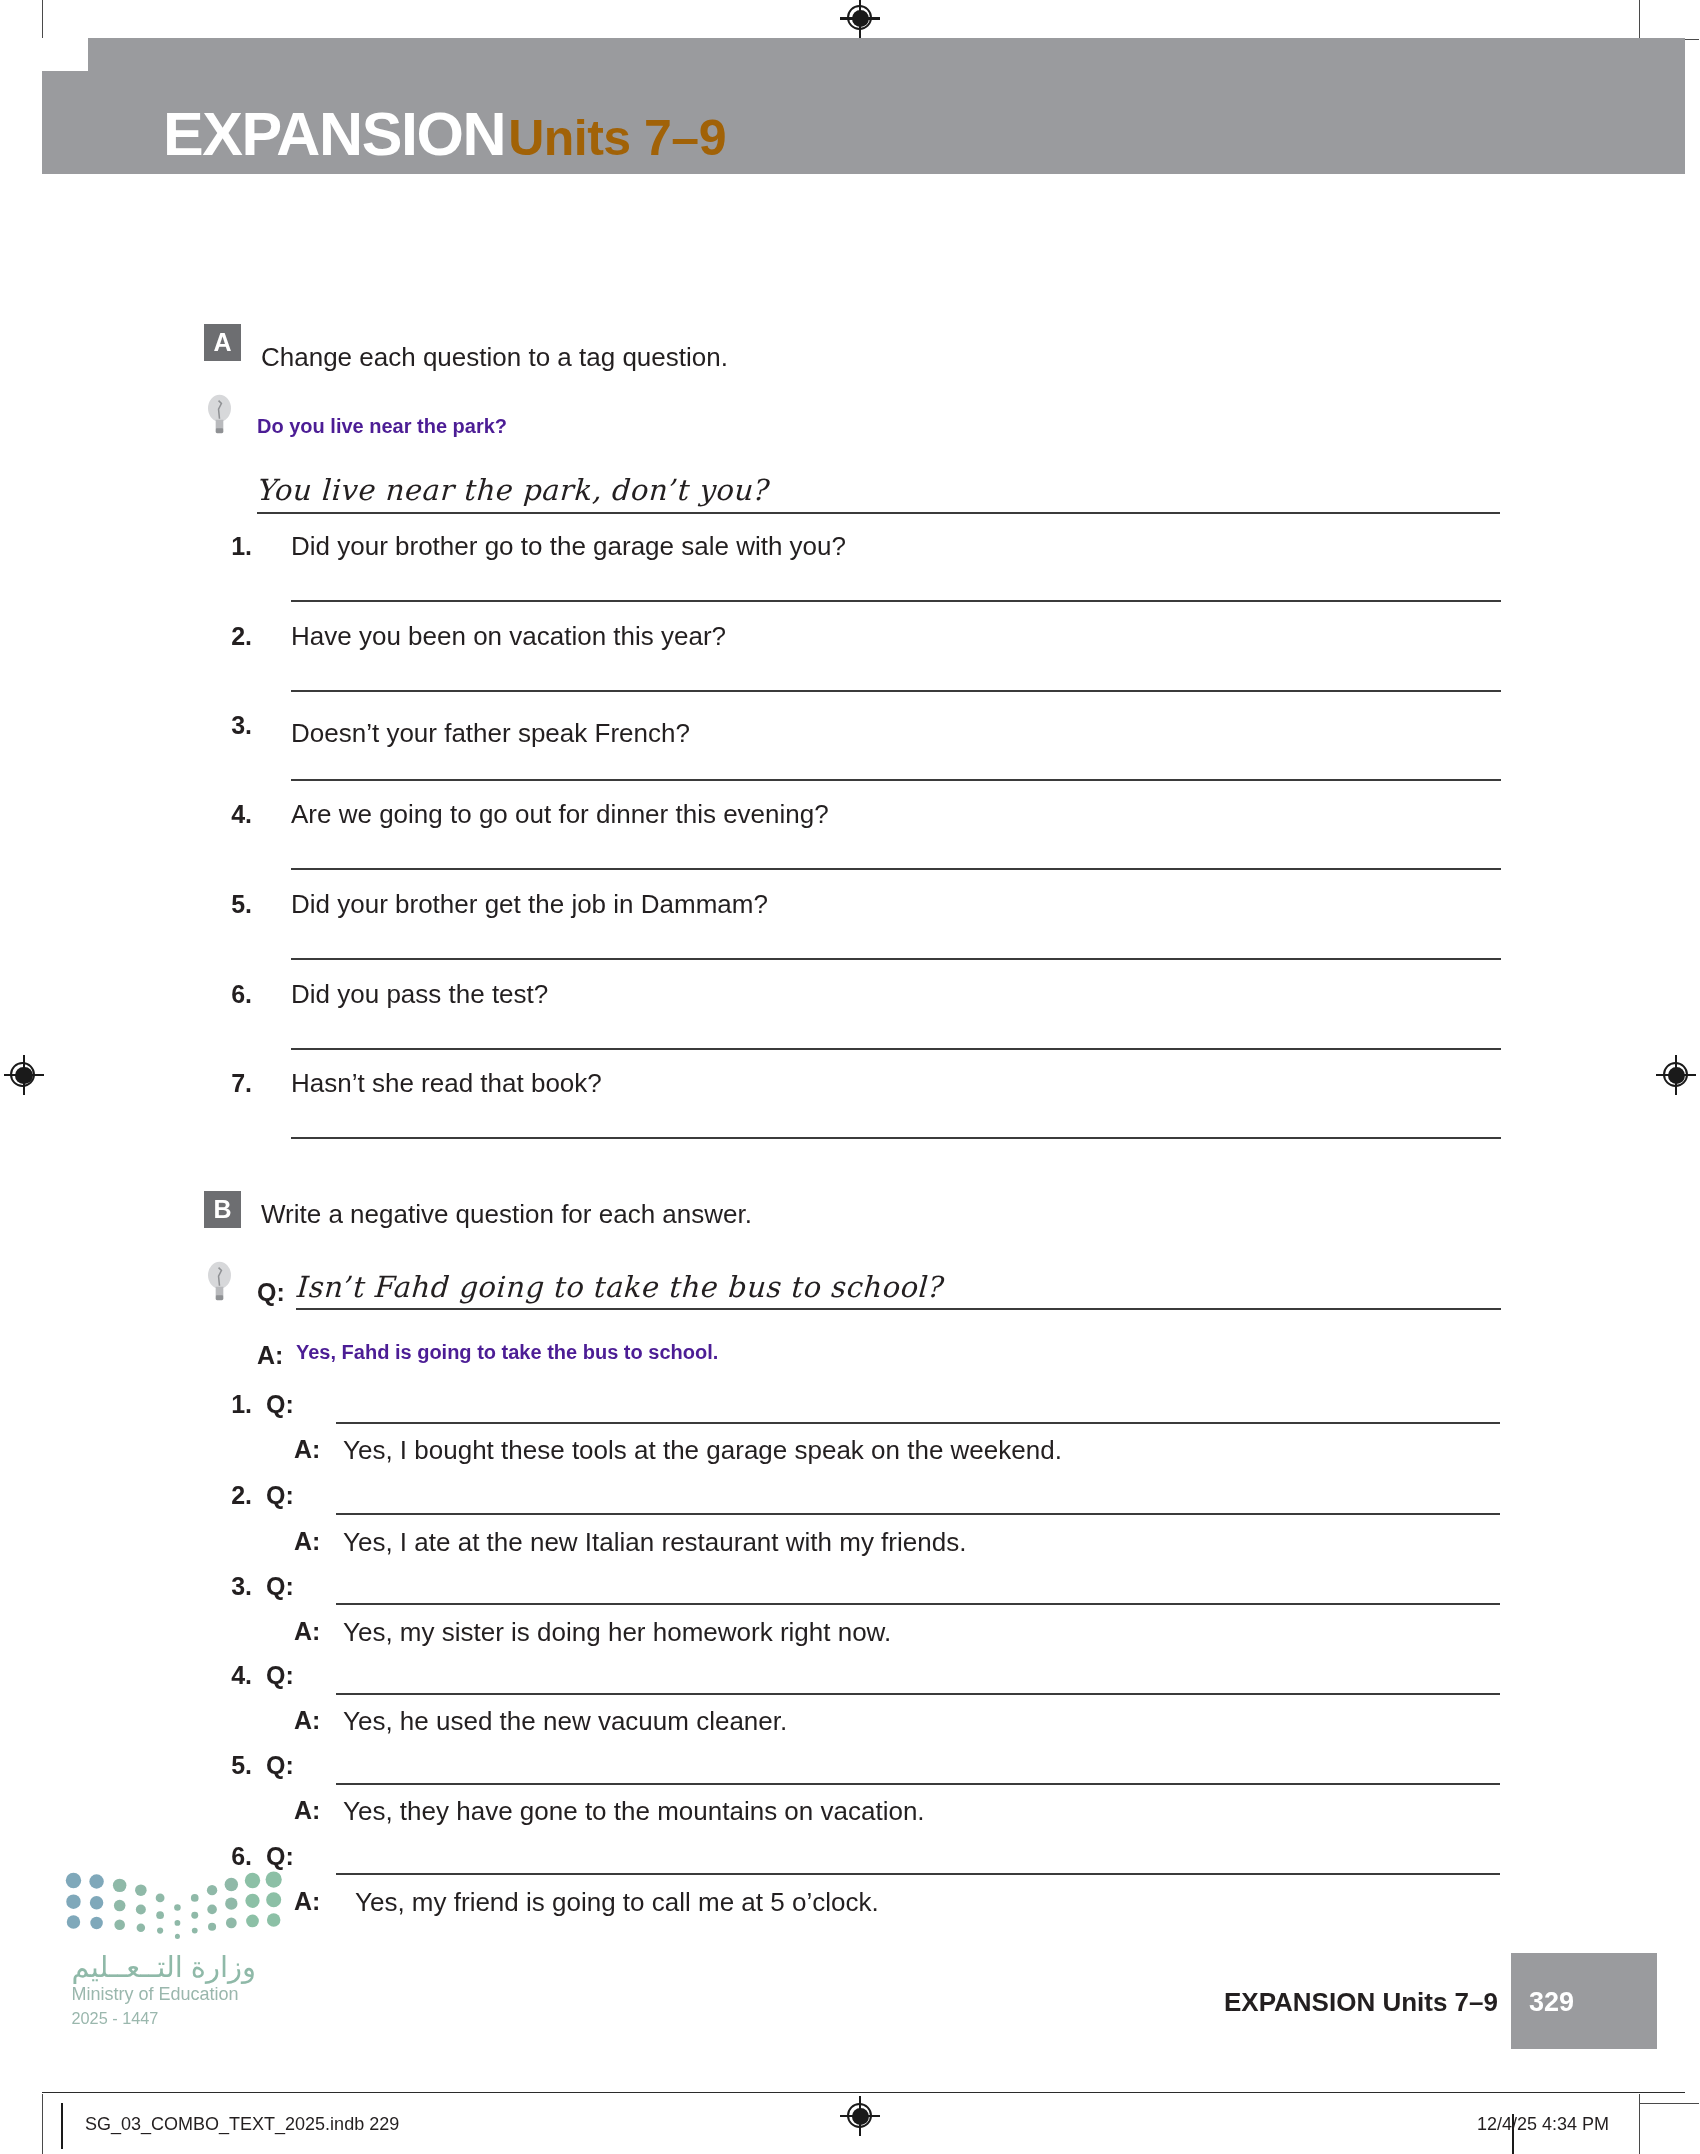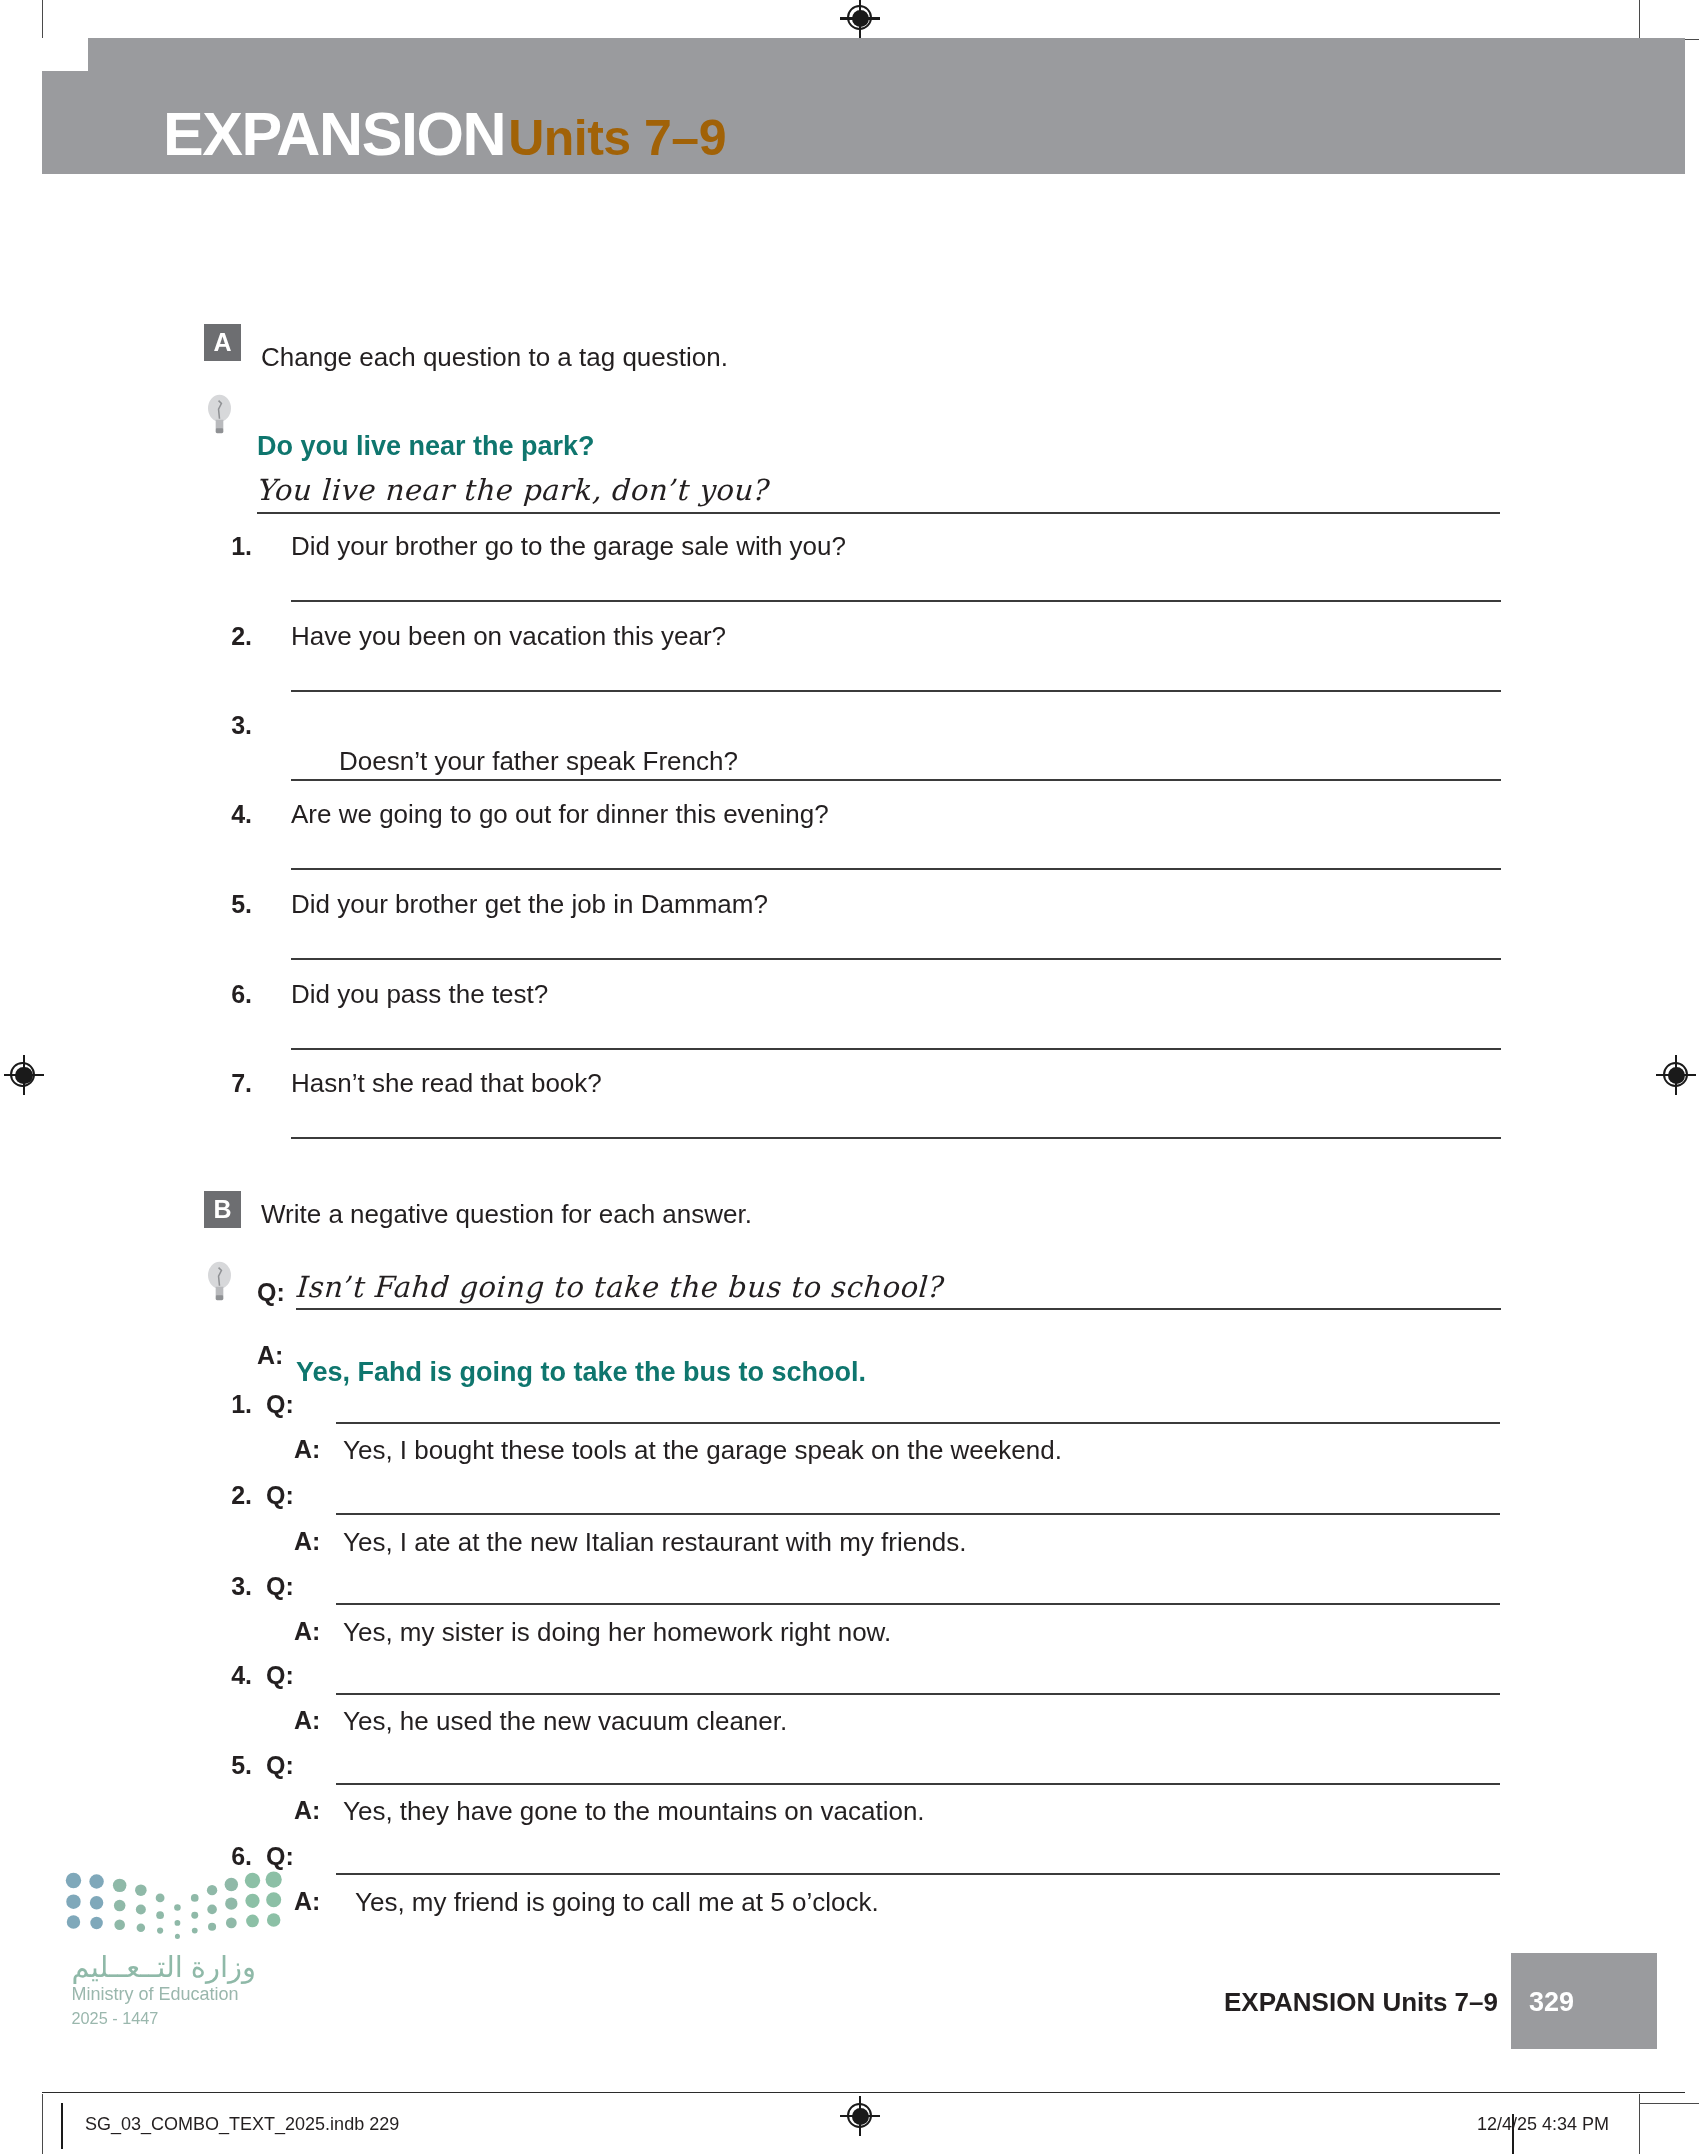--- a/index.html
+++ b/index.html
@@ -147,25 +147,24 @@
     color: #231f20;
   }
   .item-text {
     position: absolute;
     font-size: 26px;
     color: #231f20;
     white-space: nowrap;
   }
   .item-text-bold {
     position: absolute;
-    font-size: 27px;
-    font-weight: bold;
-    color: #0f766e;
-    white-space: nowrap;
-    margin-top: 16px;
+    font-size: 20px;
+    font-weight: bold;
+    color: #4c1d95;
+    white-space: nowrap;
   }
   .answer-rule {
     position: absolute;
     height: 1.9px;
     background: #3b3b3b;
   }
   
   .handwriting {
     position: absolute;
     font-family: "DejaVu Serif", serif;
@@ -344,21 +343,21 @@
 
   <div class="item-num" style="left:223px; top:532px; width:29px;">1.</div>
   <div class="item-text" style="left:291px; top:531px;">Did your brother go to the garage sale with you?</div>
   <div class="answer-rule" style="left:291px; top:600px; width:1210px;"></div>
 
   <div class="item-num" style="left:223px; top:622px; width:29px;">2.</div>
   <div class="item-text" style="left:291px; top:621px;">Have you been on vacation this year?</div>
   <div class="answer-rule" style="left:291px; top:690px; width:1210px;"></div>
 
   <div class="item-num" style="left:223px; top:711px; width:29px;">3.</div>
-  <div class="item-text" style="left:291px; top:746px;margin-left:48px;">Doesn’t your father speak French?</div>
+  <div class="item-text" style="left:291px; top:718px;">Doesn’t your father speak French?</div>
   <div class="answer-rule" style="left:291px; top:779px; width:1210px;"></div>
 
   <div class="item-num" style="left:223px; top:800px; width:29px;">4.</div>
   <div class="item-text" style="left:291px; top:799px;">Are we going to go out for dinner this evening?</div>
   <div class="answer-rule" style="left:291px; top:868px; width:1210px;"></div>
 
   <div class="item-num" style="left:223px; top:890px; width:29px;">5.</div>
   <div class="item-text" style="left:291px; top:889px;">Did your brother get the job in Dammam?</div>
   <div class="answer-rule" style="left:291px; top:958px; width:1210px;"></div>
 

